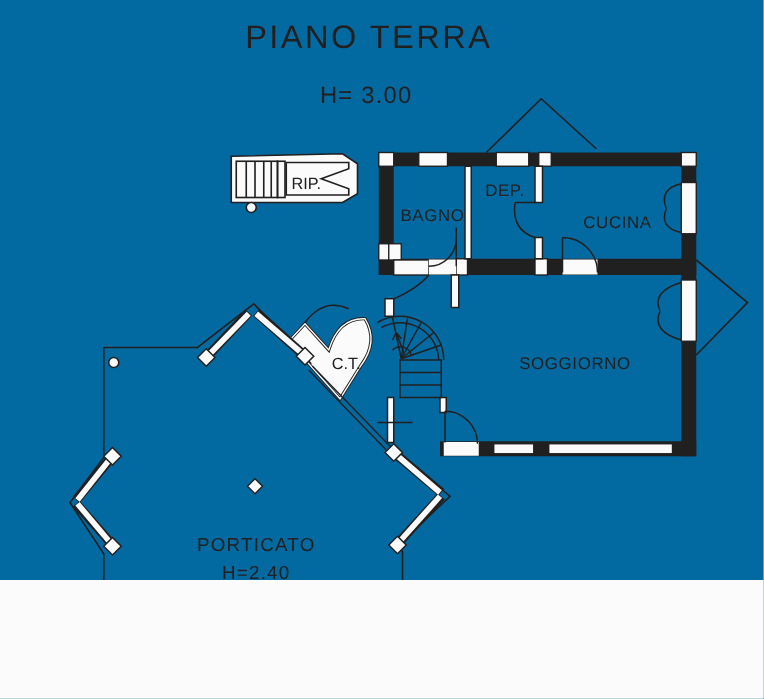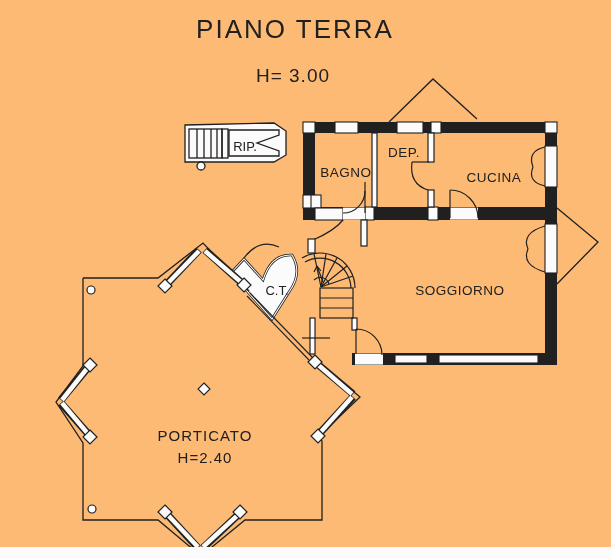--- a/index.html
+++ b/index.html
@@ -1,16 +1,16 @@
 <!DOCTYPE html>
 <html><head>
 <meta charset="utf-8">
 <style>
   html,body{margin:0;padding:0;background:#fbfbfb;}
-  .sheet{position:relative;width:611px;height:547px;background:#fdba74;overflow:hidden;
+  .sheet{position:relative;width:611px;height:464px;background:#0369a1;overflow:hidden;
          font-family:"Liberation Sans", sans-serif;}
   svg{display:block;}
   text{fill:#202020;font-family:"Liberation Sans", sans-serif;}
   .t-title{font-size:26px;letter-spacing:2px;}
   .t-h{font-size:19px;letter-spacing:1px;}
   .t-room{font-size:13.5px;letter-spacing:0.5px;}
   .t-small{font-size:13px;}
   .t-port{font-size:15px;letter-spacing:1px;}
 </style>
 </head>

